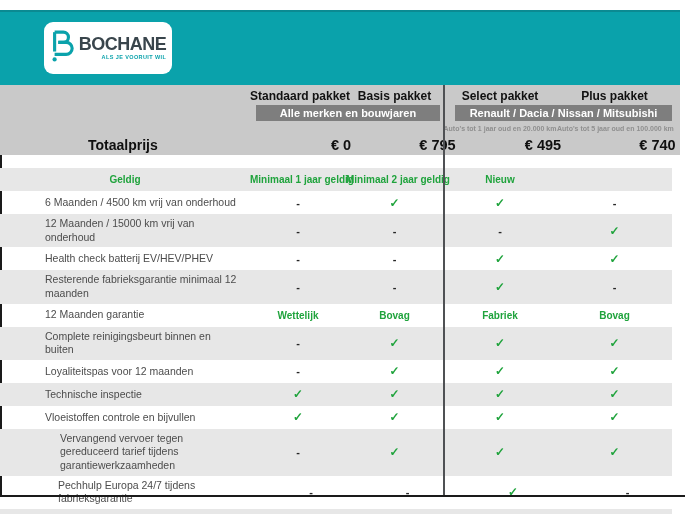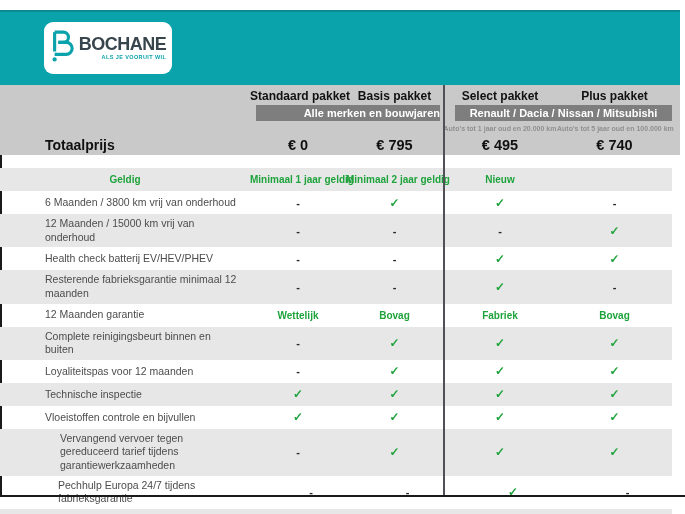--- a/index.html
+++ b/index.html
@@ -45,25 +45,25 @@
     position:absolute;left:0;top:85px;width:680px;height:70px;
     background:var(--header-band-gray);padding-top:3px;box-sizing:border-box;
   }
   .names{height:15px;align-items:center;}
   .colname{font-size:12px;font-weight:700;color:#111;text-align:center;white-space:nowrap;}
   .badges{height:16px;margin-top:2px;}
   .badge{
     background:var(--badge-gray);color:#fff;font-size:11px;font-weight:700;
     text-align:center;line-height:16px;white-space:nowrap;
   }
-  .badge.left{grid-column:2/4;margin:0 3px 0 6px;text-align:right;}
+  .badge.left{grid-column:2/4;margin:0 3px 0 6px;}
   .badge.right{grid-column:4/6;margin-left:12px;}
   .notes{height:10px;margin-top:2px;align-items:center;}
   .note{font-size:7px;font-weight:700;color:#8f8f8f;text-align:center;white-space:nowrap;}
-  .total{height:17px;margin-top:3px;align-items:center;}
+  .total{height:17px;margin-top:3px;align-items:center;padding-left:43px;}
   .total-label{font-size:14px;font-weight:700;color:#101010;padding-left:45px;}
   .price{font-size:14.5px;font-weight:700;color:#101010;text-align:center;}
 
   
   .table-body{position:absolute;left:0;top:155px;width:685px;}
   .left-line{position:absolute;left:0;top:0;width:2px;height:342px;background:var(--border-black);}
   .rows{position:relative;width:672px;margin-top:13px;}
   .row{min-height:23px;align-items:center;position:relative;}
   .rows .row:nth-child(odd){background:var(--row-stripe-gray);}
   .cell.label{
@@ -136,21 +136,21 @@
     <div class="rows">
 
       <div class="row g">
         <div class="cell val txt">Geldig</div>
         <div class="cell val txt">Minimaal 1 jaar geldig</div>
         <div class="cell val txt">Minimaal 2 jaar geldig</div>
         <div class="cell val txt">Nieuw</div>
       </div>
 
       <div class="row g">
-        <div class="cell label">6 Maanden / 3800 km vrij van onderhoud</div>
+        <div class="cell label">6 Maanden / 4500 km vrij van onderhoud</div>
         <div class="cell val dash">-</div>
         <div class="cell val check">✓</div>
         <div class="cell val check">✓</div>
         <div class="cell val dash">-</div>
       </div>
 
       <div class="row g">
         <div class="cell label">12 Maanden / 15000 km vrij van onderhoud</div>
         <div class="cell val dash">-</div>
         <div class="cell val dash">-</div>

